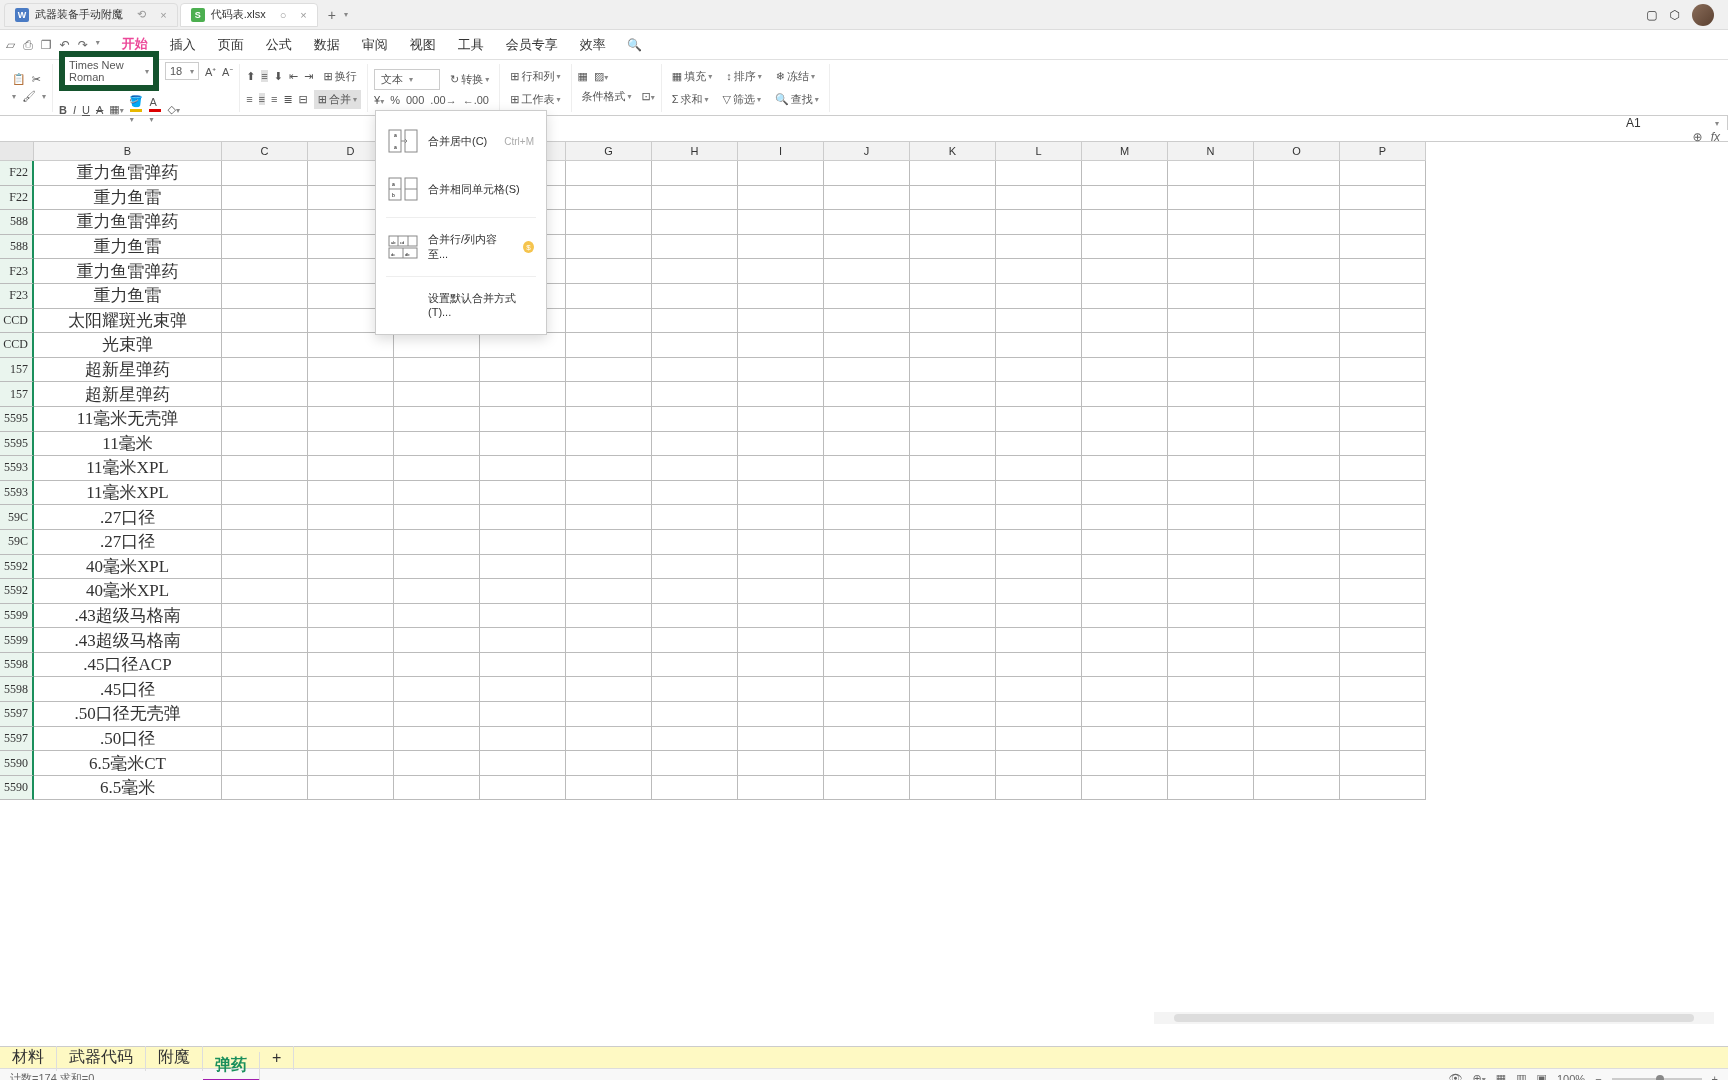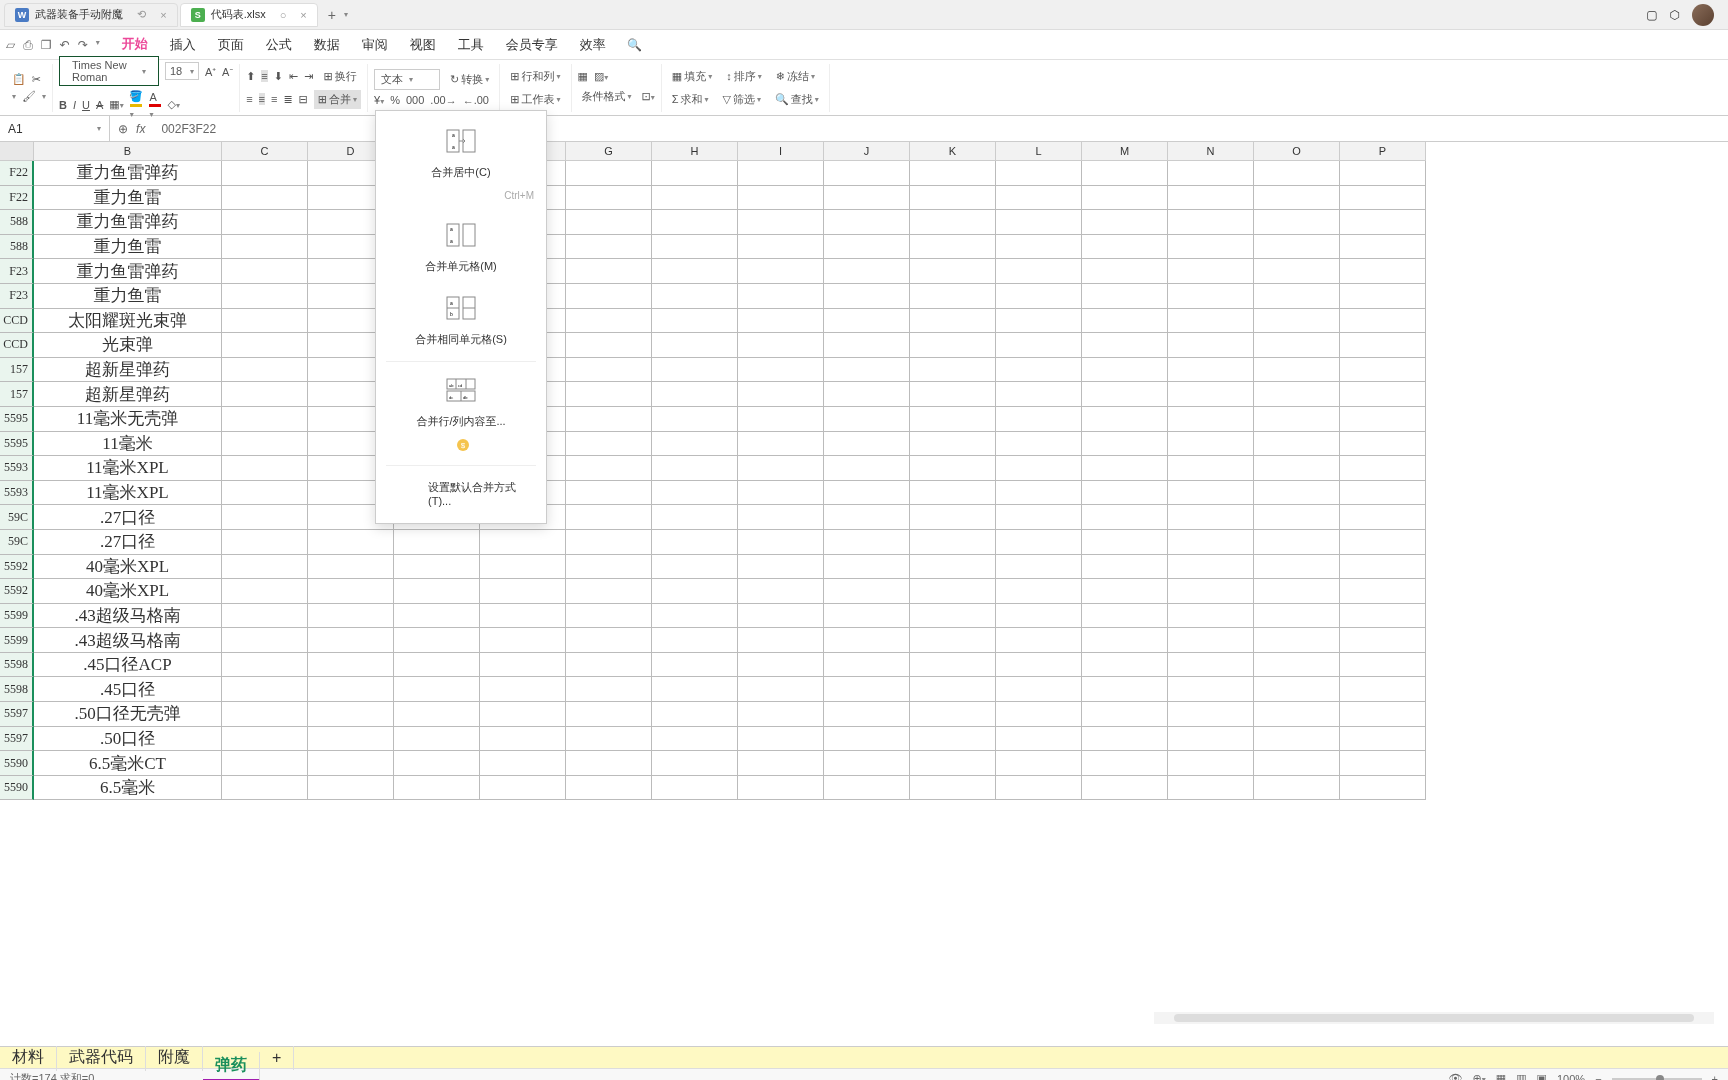--- a/index.html
+++ b/index.html
@@ -20,37 +20,37 @@
 
 .menu-bar { height: 30px; background: #fff; display: flex; align-items: center; padding: 0 6px; border-bottom: 1px solid #e0e0e0; gap: 2px; }
 .quick-icons { display: flex; gap: 8px; margin-right: 10px; color: #666; }
 .menu-item { padding: 4px 10px; font-size: 13px; cursor: pointer; }
 .menu-item.active { color: #ec4899; font-weight: bold; border-bottom: 2px solid #a16207; }
 
 
 .ribbon { height: 56px; background: #fff; display: flex; align-items: center; padding: 2px 6px; border-bottom: 1px solid #ccc; gap: 0; font-size: 11px; color: #555; }
 .ribbon-group { display: flex; flex-direction: column; gap: 4px; padding: 0 6px; border-right: 1px solid #eee; height: 48px; justify-content: center; }
 .ribbon-row { display: flex; align-items: center; gap: 6px; }
-.font-name { width: 100px; border: 1px solid #14532d; padding: 2px 12px; font-size: 11px; background: #fff; display: flex; justify-content: space-between; align-items: center; }
+.font-name { width: 100px; border: 6px solid #14532d; padding: 2px 4px; font-size: 11px; background: #fff; display: flex; justify-content: space-between; align-items: center; }
 .font-size { width: 34px; border: 1px solid #ccc; padding: 2px 4px; font-size: 11px; background: #fff; display: flex; justify-content: space-between; align-items: center; }
 .ribbon-btn { padding: 2px 4px; cursor: pointer; display: flex; align-items: center; gap: 2px; white-space: nowrap; }
 .sel-box { border: 1px solid #ccc; padding: 2px 6px; font-size: 11px; background: #fff; display: flex; gap: 6px; align-items: center; }
 .color-box { width: 12px; height: 3px; background: #e8b800; margin-top: 1px; }
 .color-box.red { background: #d00; }
 .caret { font-size: 8px; color: #888; }
 
 
-.formula-bar { height: 26px; background: #fff; display: flex; align-items: center; border-bottom: 1px solid #ccc; }
+.formula-bar { height: 26px; background: #fff; display: flex; align-items: flex-end; border-bottom: 1px solid #ccc; flex-direction: column; }
 .name-box { width: 110px; border-right: 1px solid #ccc; padding: 0 8px; font-size: 12px; display: flex; justify-content: space-between; align-items: center; height: 100%; }
 .fx-icons { padding: 0 8px; color: #666; display: flex; gap: 8px; }
 .formula-input { flex: 1; padding: 0 8px; font-size: 12px; color: #666; }
 
 
 .merge-dropdown { position: absolute; top: 110px; left: 375px; width: 172px; background: #fff; border: 1px solid #ccc; box-shadow: 0 4px 12px rgba(0,0,0,0.15); z-index: 100; padding: 6px 0; }
-.dd-item { display: flex; align-items: center; gap: 10px; padding: 10px 12px; font-size: 11px; cursor: pointer; flex-direction: column; }
+.dd-item { display: flex; align-items: center; gap: 10px; padding: 10px 12px; font-size: 11px; cursor: pointer; }
 .dd-icon { width: 30px; height: 28px; display: flex; align-items: center; justify-content: center; position: relative; }
 .dd-icon svg { width: 30px; height: 24px; }
 .dd-sep { height: 1px; background: #eee; margin: 4px 10px; }
 .dd-shortcut { margin-left: auto; color: #aaa; font-size: 10px; }
 .vip-badge { width: 12px; height: 12px; border-radius: 50%; background: #f5c44e; color: #fff; font-size: 8px; display: flex; align-items: center; justify-content: center; margin-left: 4px; }
 
 
 .sheet-area { position: relative; height: calc(100vh - 176px); overflow: hidden; background: #fff; }
 .grid { display: grid; grid-template-columns: 34px 188px repeat(14, 86px); }
 .col-header { background: #f2f2f2; border-right: 1px solid #ccc; border-bottom: 1px solid #ccc; text-align: center; font-size: 11px; padding: 3px 0; cursor: pointer; }
@@ -243,31 +243,20 @@
           <rect x="1" y="1" width="12" height="22" fill="none" stroke="#888"></rect>
           <rect x="17" y="1" width="12" height="22" fill="none" stroke="#888"></rect>
           <text x="6" y="8" font-size="5">a</text>
           <text x="6" y="20" font-size="5">a</text>
           <path d="M13 12 L17 12" stroke="#888"></path>
           <path d="M17 10 L19 12 L17 14" fill="none" stroke="#888"></path>
         </svg>
       </div>
     <span>合并居中(C)</span>
     <span class="dd-shortcut">Ctrl+M</span>
-  </div>
-  <div class="dd-item">
-    <div class="dd-icon">
-        <svg viewBox="0 0 30 24">
-          <rect x="1" y="1" width="12" height="22" fill="none" stroke="#888"></rect>
-          <rect x="17" y="1" width="12" height="22" fill="none" stroke="#888"></rect>
-          <text x="4" y="8" font-size="5">a</text>
-          <text x="4" y="20" font-size="5">a</text>
-        </svg>
-      </div>
-    <span>合并单元格(M)</span>
   </div>
   <div class="dd-item">
     <div class="dd-icon">
         <svg viewBox="0 0 30 24">
           <rect x="1" y="1" width="12" height="22" fill="none" stroke="#888"></rect>
           <line x1="1" y1="12" x2="13" y2="12" stroke="#888"></line>
           <rect x="17" y="1" width="12" height="22" fill="none" stroke="#888"></rect>
           <line x1="17" y1="12" x2="29" y2="12" stroke="#888"></line>
           <text x="4" y="9" font-size="5">a</text>
           <text x="4" y="20" font-size="5">b</text>

